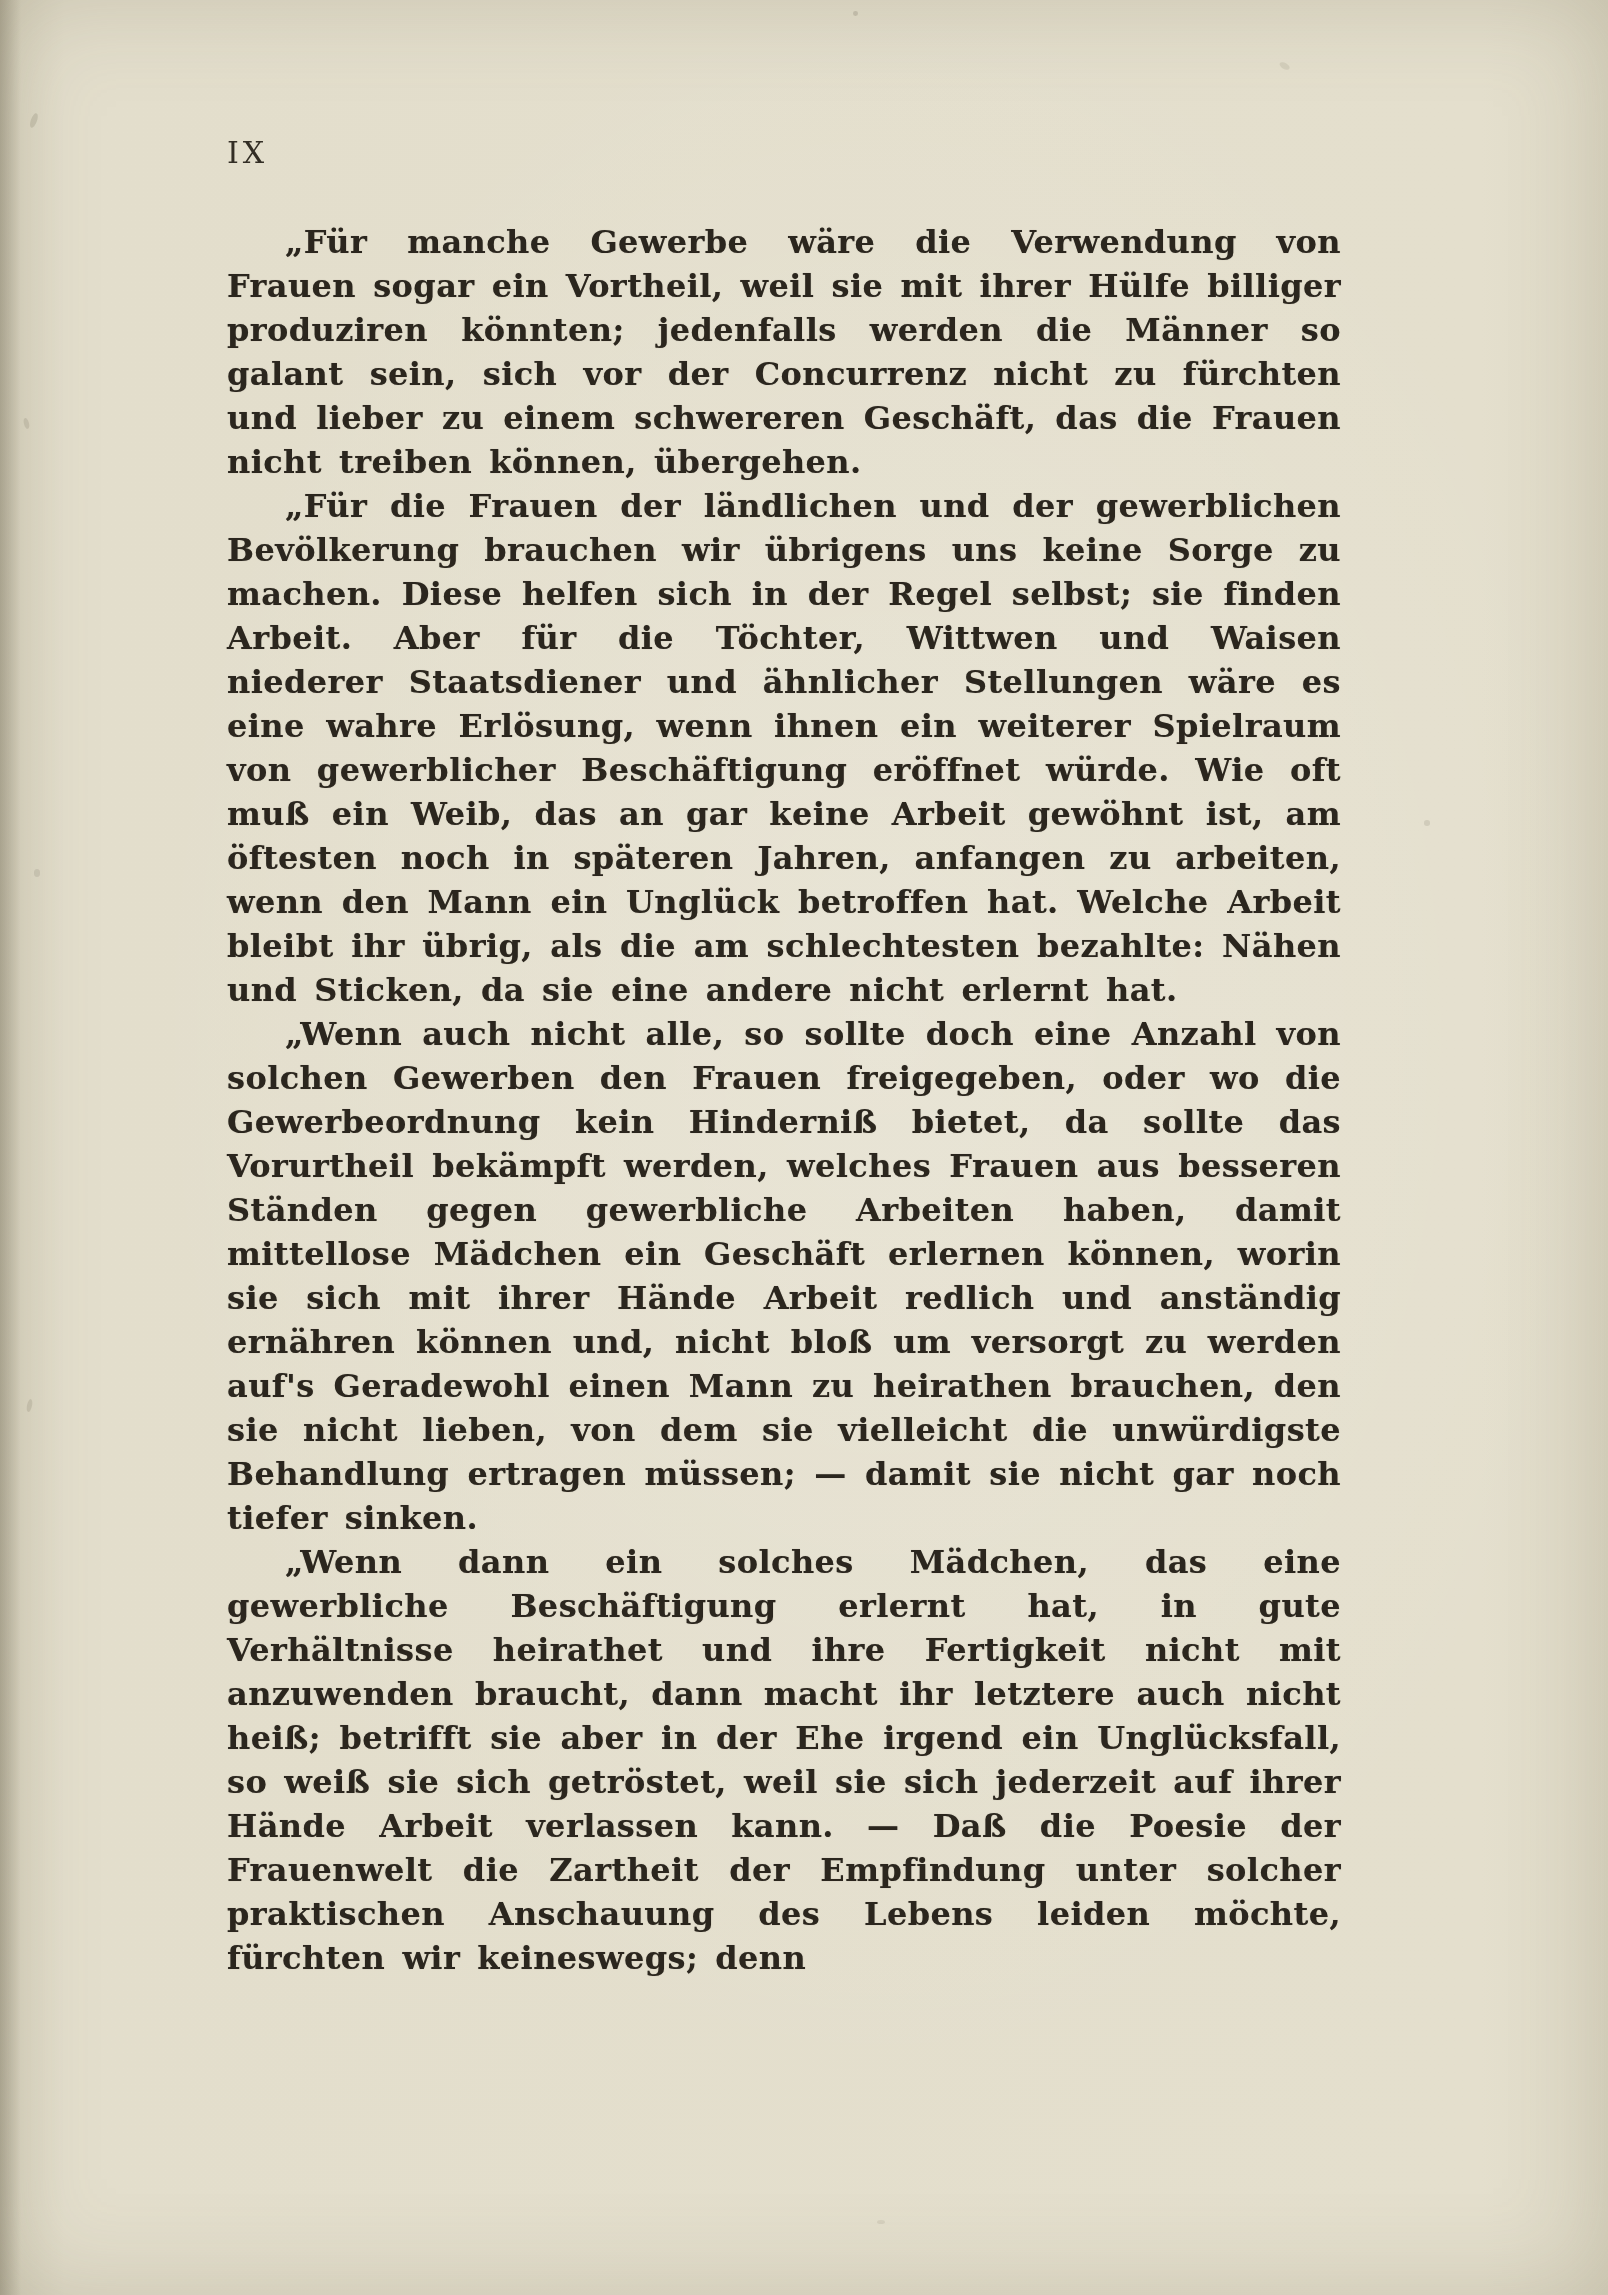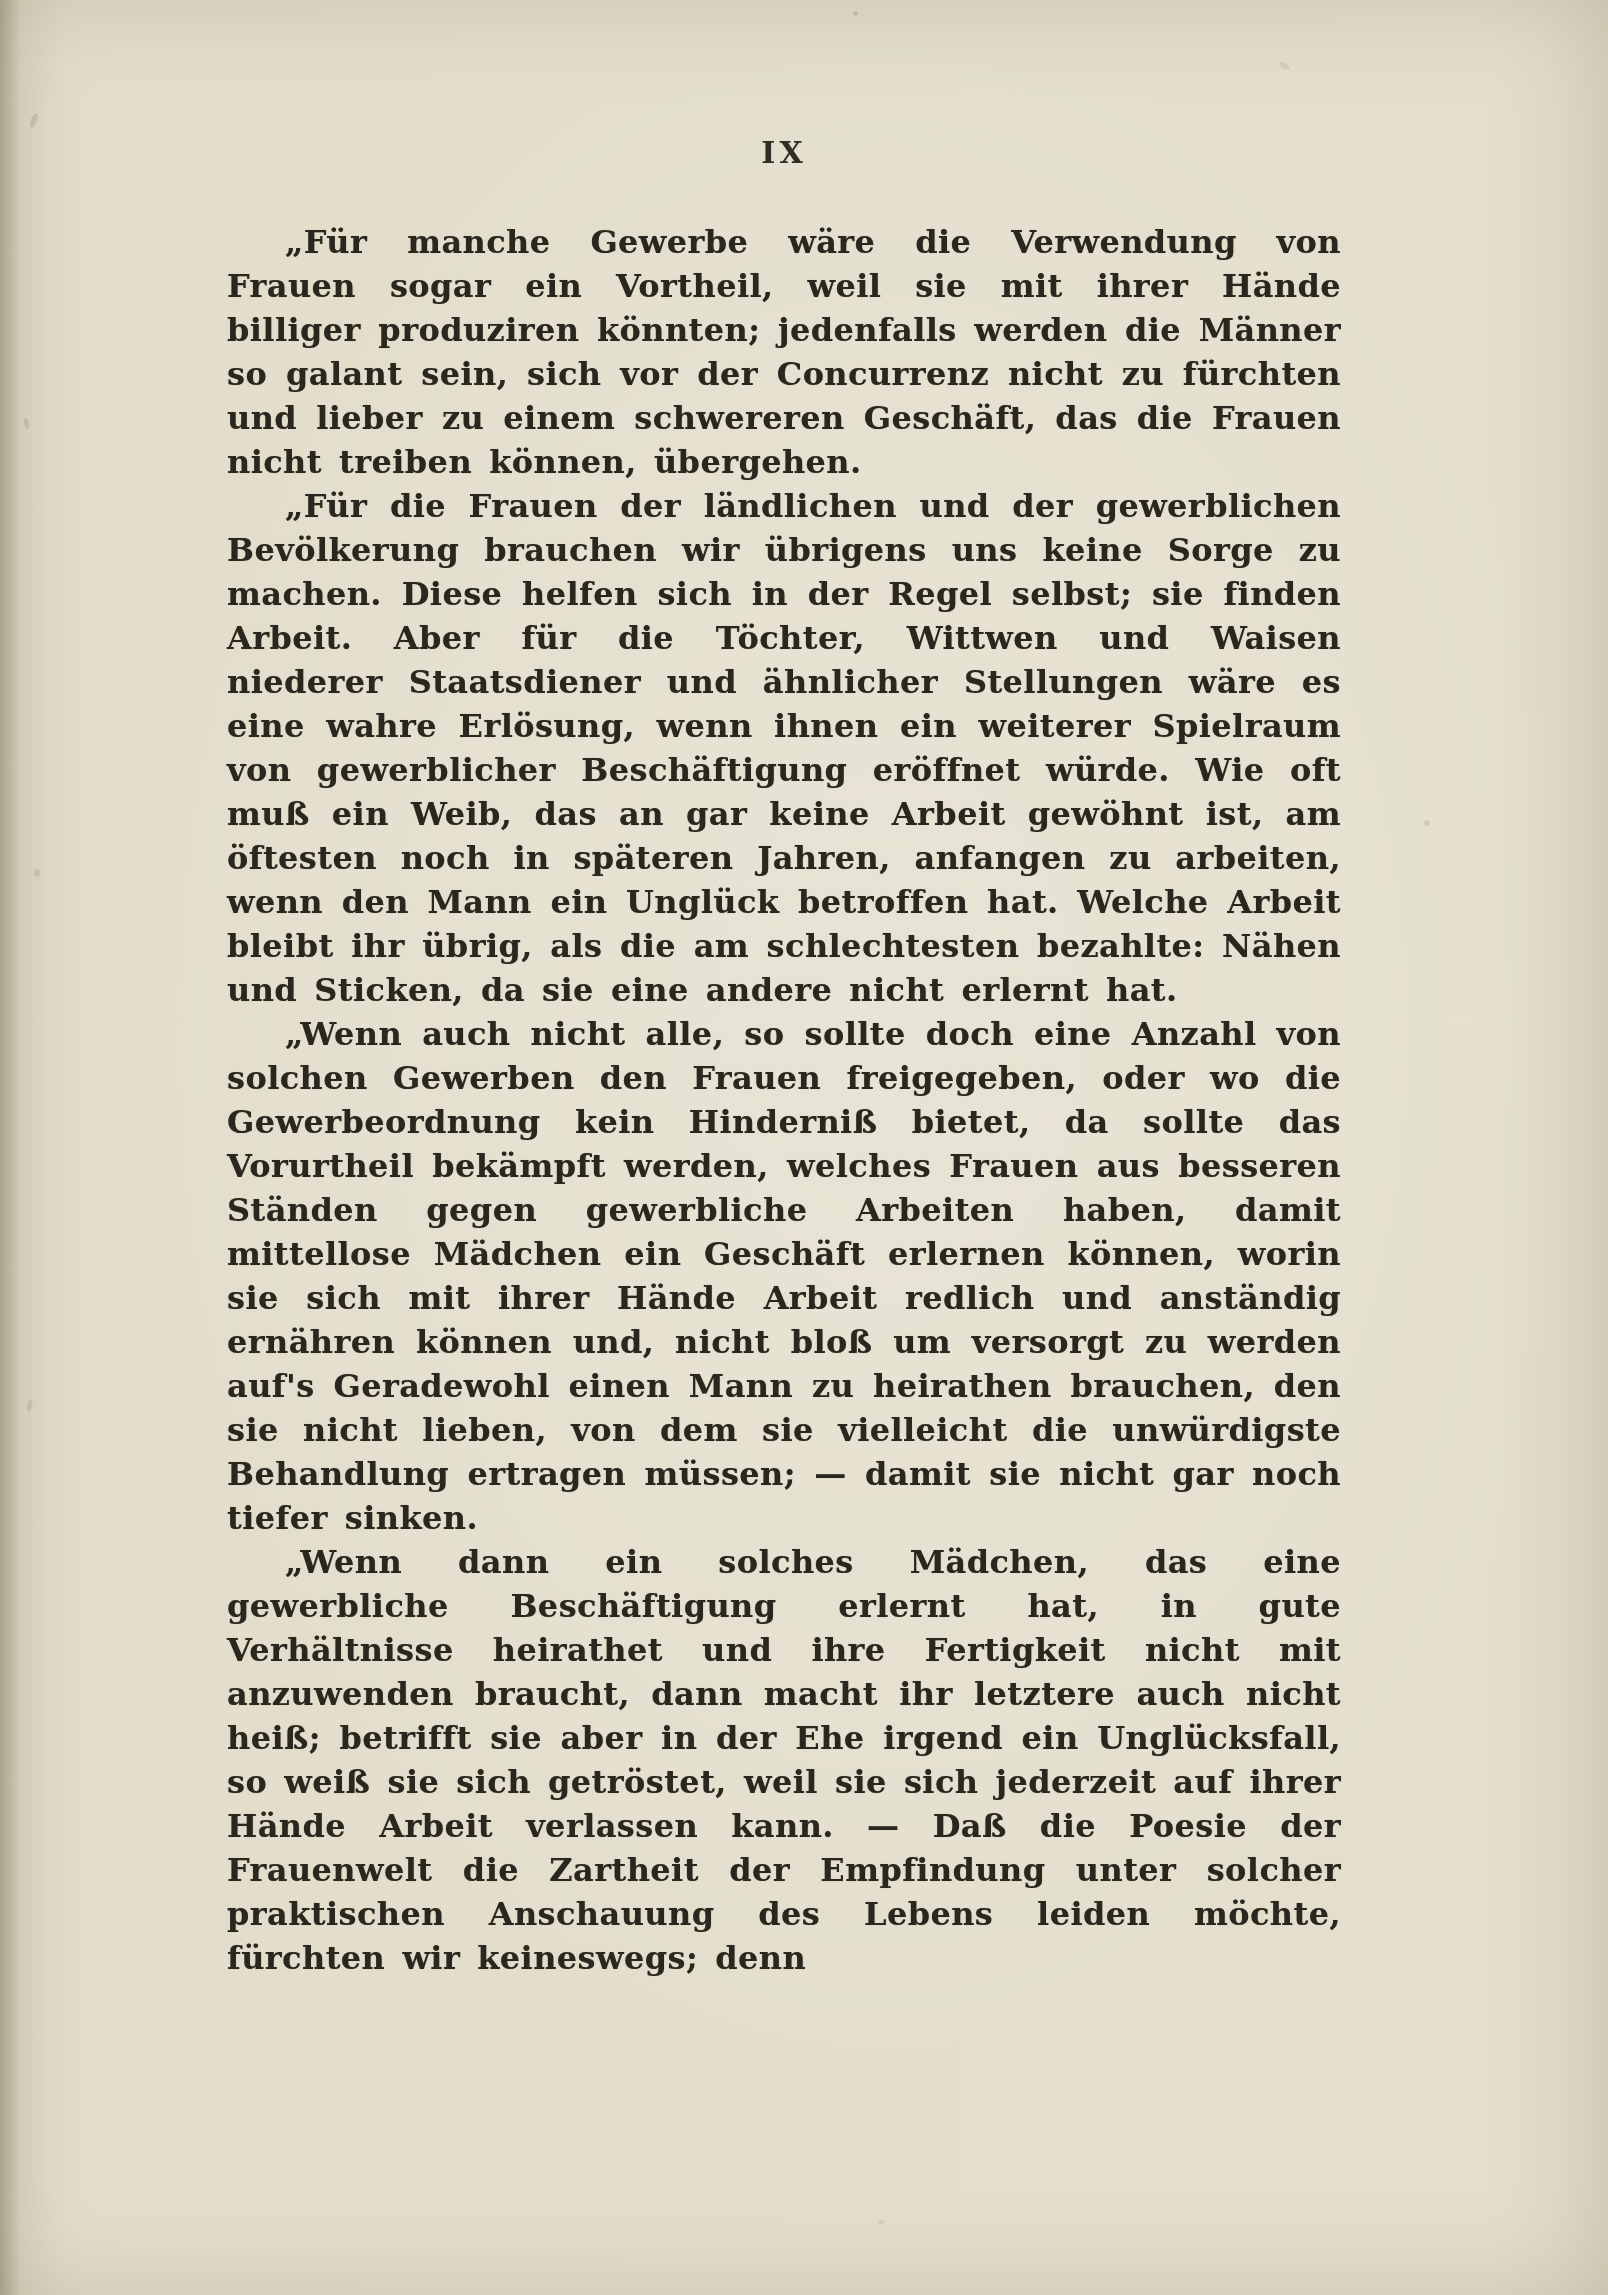--- a/index.html
+++ b/index.html
@@ -44,24 +44,24 @@
   .smudge.s7 { left: 1424px; top: 820px; width: 5.6px; height: 5.6px;  opacity:.4;}
   .smudge.s8 { left: 877px; top: 2220px; width: 8px; height: 4px; opacity:.3;}
 
   .text-block {
     position: absolute;
     left: 227px;
     top: 135px;
     width: 1114px;
   }
   .folio {
-    text-align: center;
+    text-align: left;
     font-size: 30px;
     letter-spacing: 4px;
-    font-weight: bold;
+    font-weight: normal;
     color: #332e25;
     margin: 0 0 50px 0;
   }
   .body-text p {
     margin: 0;
     font-size: 32px;
     line-height: 44px;
     font-weight: bold;
     text-align: justify;
     text-indent: 58px;
@@ -83,20 +83,20 @@
   <div class="smudge s4"></div>
   <div class="smudge s5"></div>
   <div class="smudge s6"></div>
   <div class="smudge s7"></div>
   <div class="smudge s8"></div>
 
   <div class="text-block">
     <div class="folio">IX</div>
 
     <div class="body-text">
-      <p>„Für manche Gewerbe wäre die Verwendung von Frauen sogar ein Vortheil, weil sie mit ihrer Hände billiger produziren könnten; jedenfalls werden die Männer so galant sein, sich vor der Concurrenz nicht zu fürchten und lieber zu einem schwereren Geschäft, das die Frauen nicht treiben können, übergehen.</p>
+      <p>„Für manche Gewerbe wäre die Verwendung von Frauen sogar ein Vortheil, weil sie mit ihrer Hülfe billiger produziren könnten; jedenfalls werden die Männer so galant sein, sich vor der Concurrenz nicht zu fürchten und lieber zu einem schwereren Geschäft, das die Frauen nicht treiben können, übergehen.</p>
       <p>„Für die Frauen der ländlichen und der gewerblichen Bevölkerung brauchen wir übrigens uns keine Sorge zu machen. Diese helfen sich in der Regel selbst; sie finden Arbeit.  Aber für die Töchter, Wittwen und Waisen niederer Staatsdiener und ähnlicher Stellungen wäre es eine wahre Erlösung, wenn ihnen ein weiterer Spielraum von gewerblicher Beschäftigung eröffnet würde.  Wie oft muß ein Weib, das an gar keine Arbeit gewöhnt ist, am öftesten noch in späteren Jahren, anfangen zu arbeiten, wenn den Mann ein Unglück betroffen hat.  Welche Arbeit bleibt ihr übrig, als die am schlechtesten bezahlte: Nähen und Sticken, da sie eine andere nicht erlernt hat.</p>
       <p>„Wenn auch nicht alle, so sollte doch eine Anzahl von solchen Gewerben den Frauen freigegeben, oder wo die Gewerbeordnung kein Hinderniß bietet, da sollte das Vorurtheil bekämpft werden, welches Frauen aus besseren Ständen gegen gewerbliche Arbeiten haben, damit mittellose Mädchen ein Geschäft erlernen können, worin sie sich mit ihrer Hände Arbeit redlich und anständig ernähren können und, nicht bloß um versorgt zu werden auf's Geradewohl einen Mann zu heirathen brauchen, den sie nicht lieben, von dem sie vielleicht die unwürdigste Behandlung ertragen müssen; — damit sie nicht gar noch tiefer sinken.</p>
       <p>„Wenn dann ein solches Mädchen, das eine gewerbliche Beschäftigung erlernt hat, in gute Verhältnisse heirathet und ihre Fertigkeit nicht mit anzuwenden braucht, dann macht ihr letztere auch nicht heiß; betrifft sie aber in der Ehe irgend ein Unglücksfall, so weiß sie sich getröstet, weil sie sich jederzeit auf ihrer Hände Arbeit verlassen kann. — Daß die Poesie der Frauenwelt die Zartheit der Empfindung unter solcher praktischen Anschauung des Lebens leiden möchte, fürchten wir keineswegs; denn</p>
     </div>
   </div>
 </div>
 
 
 </body></html>

